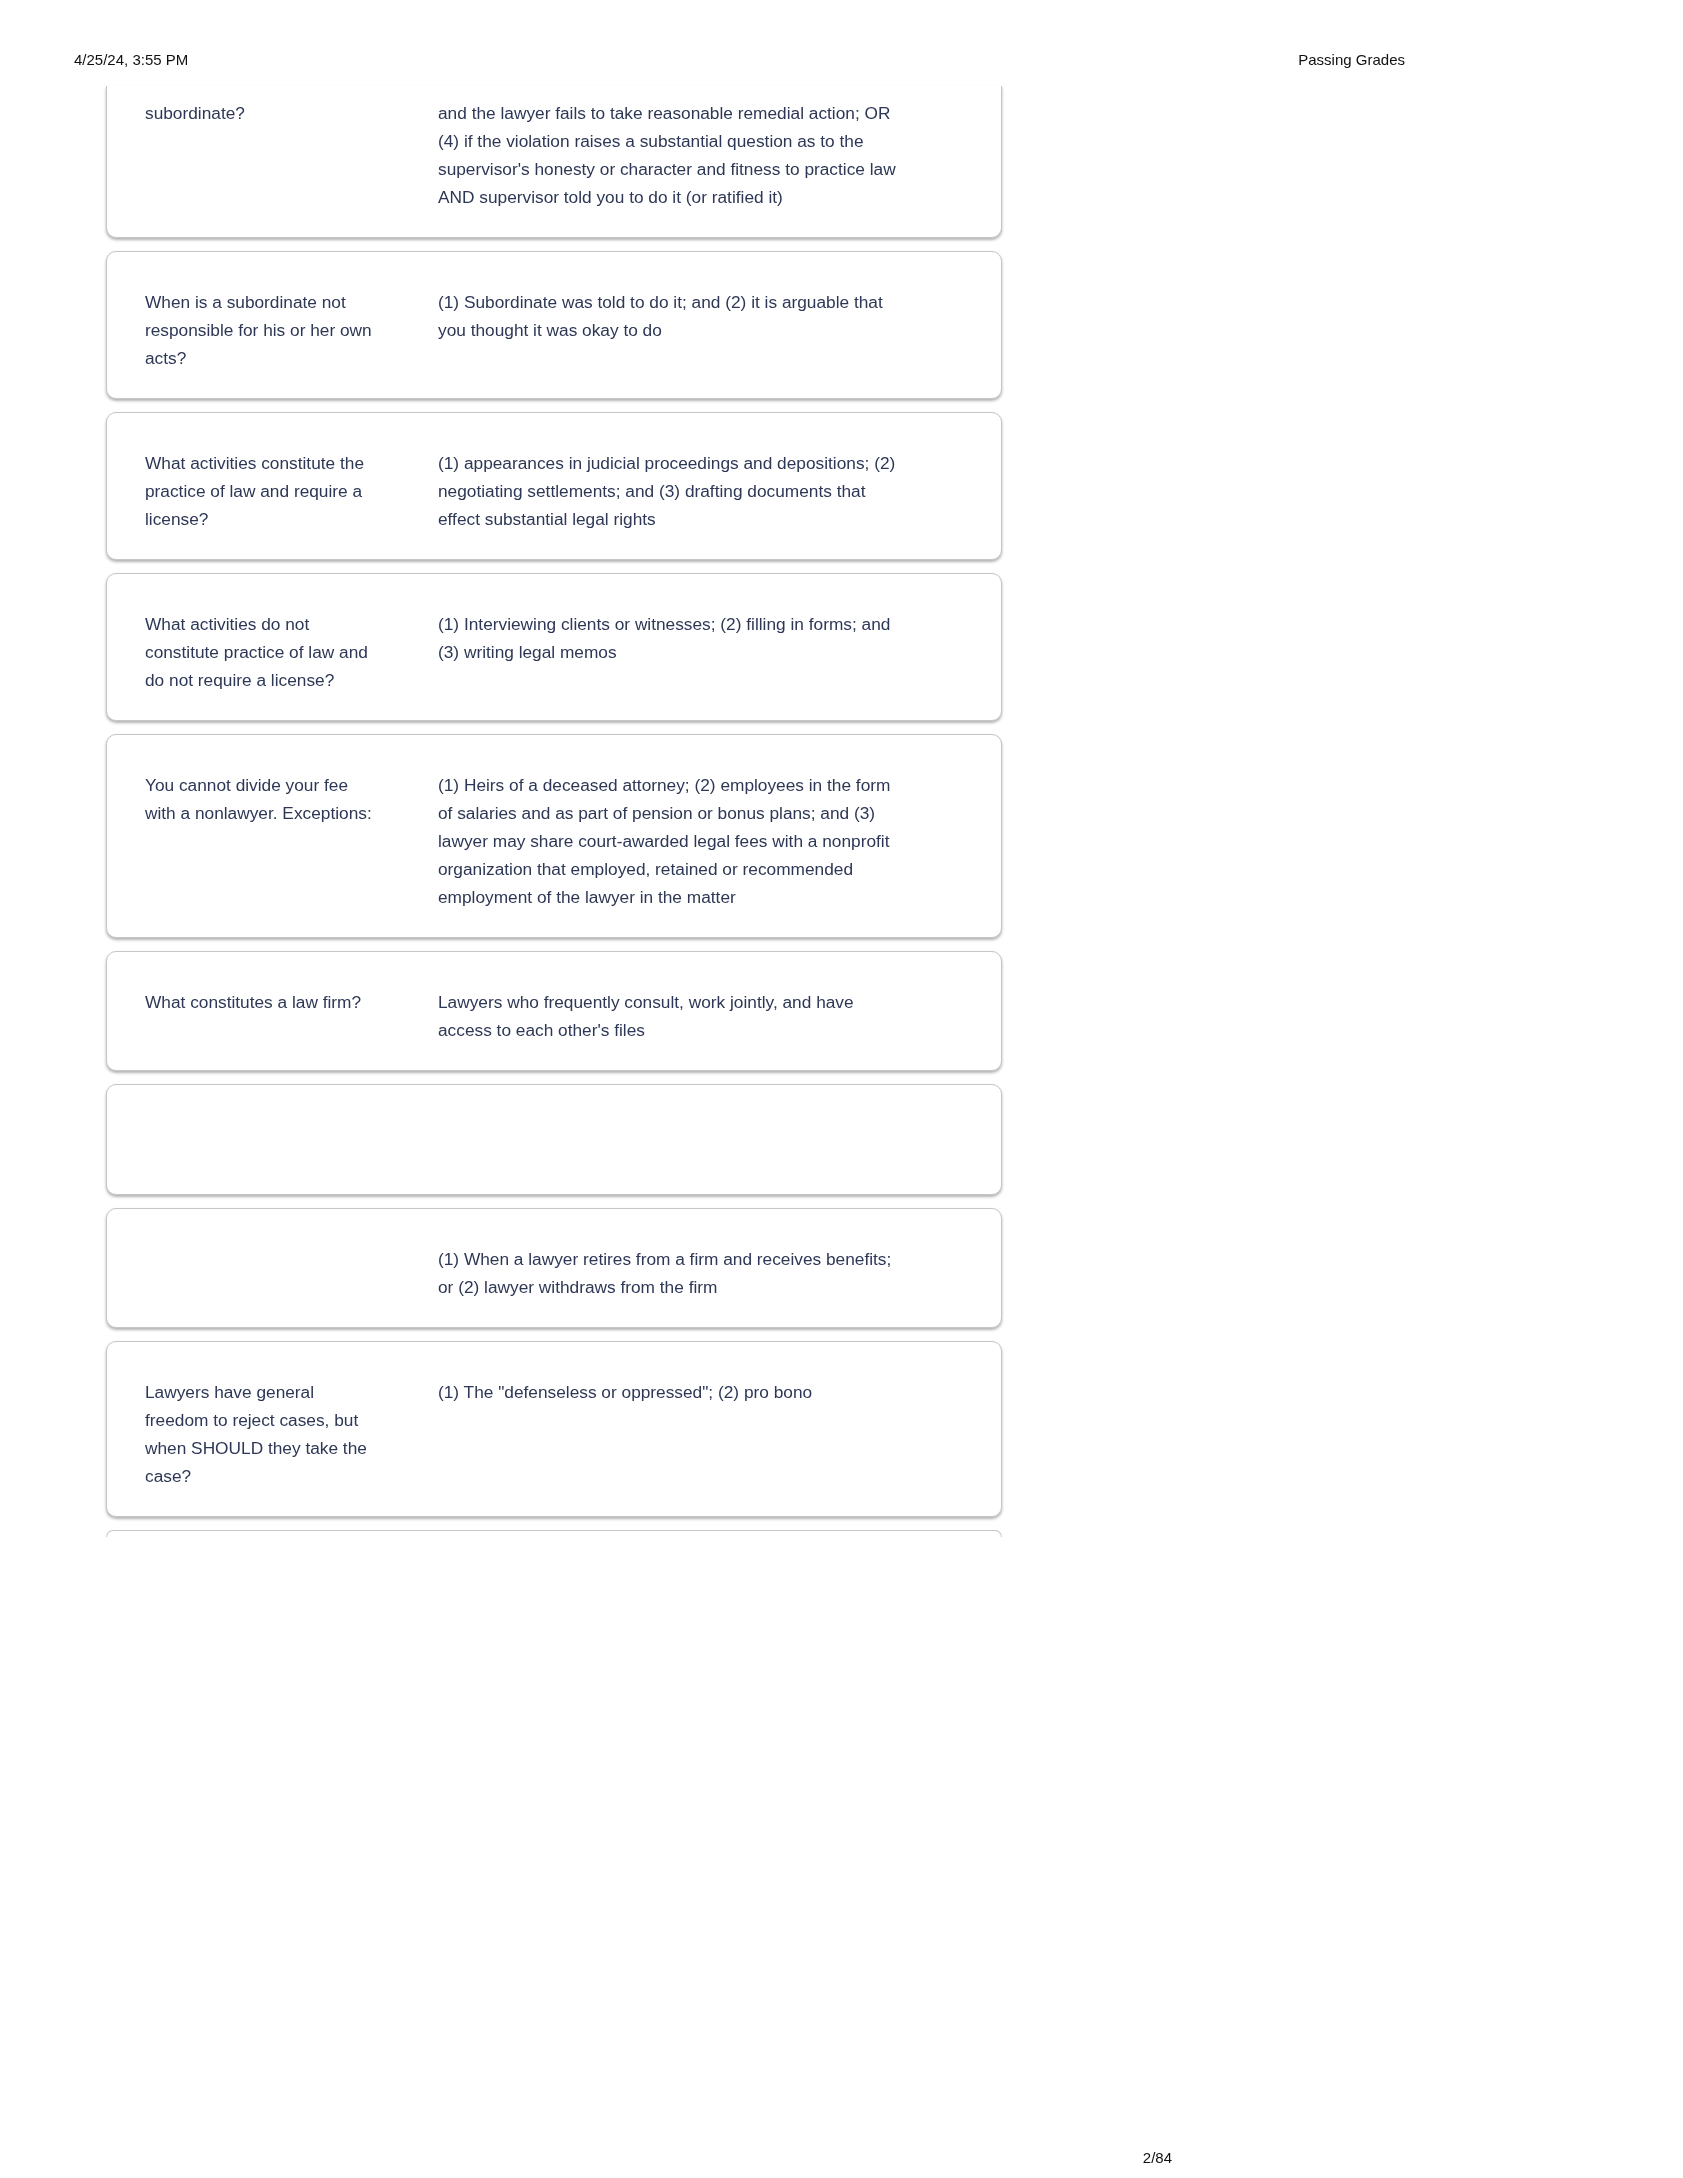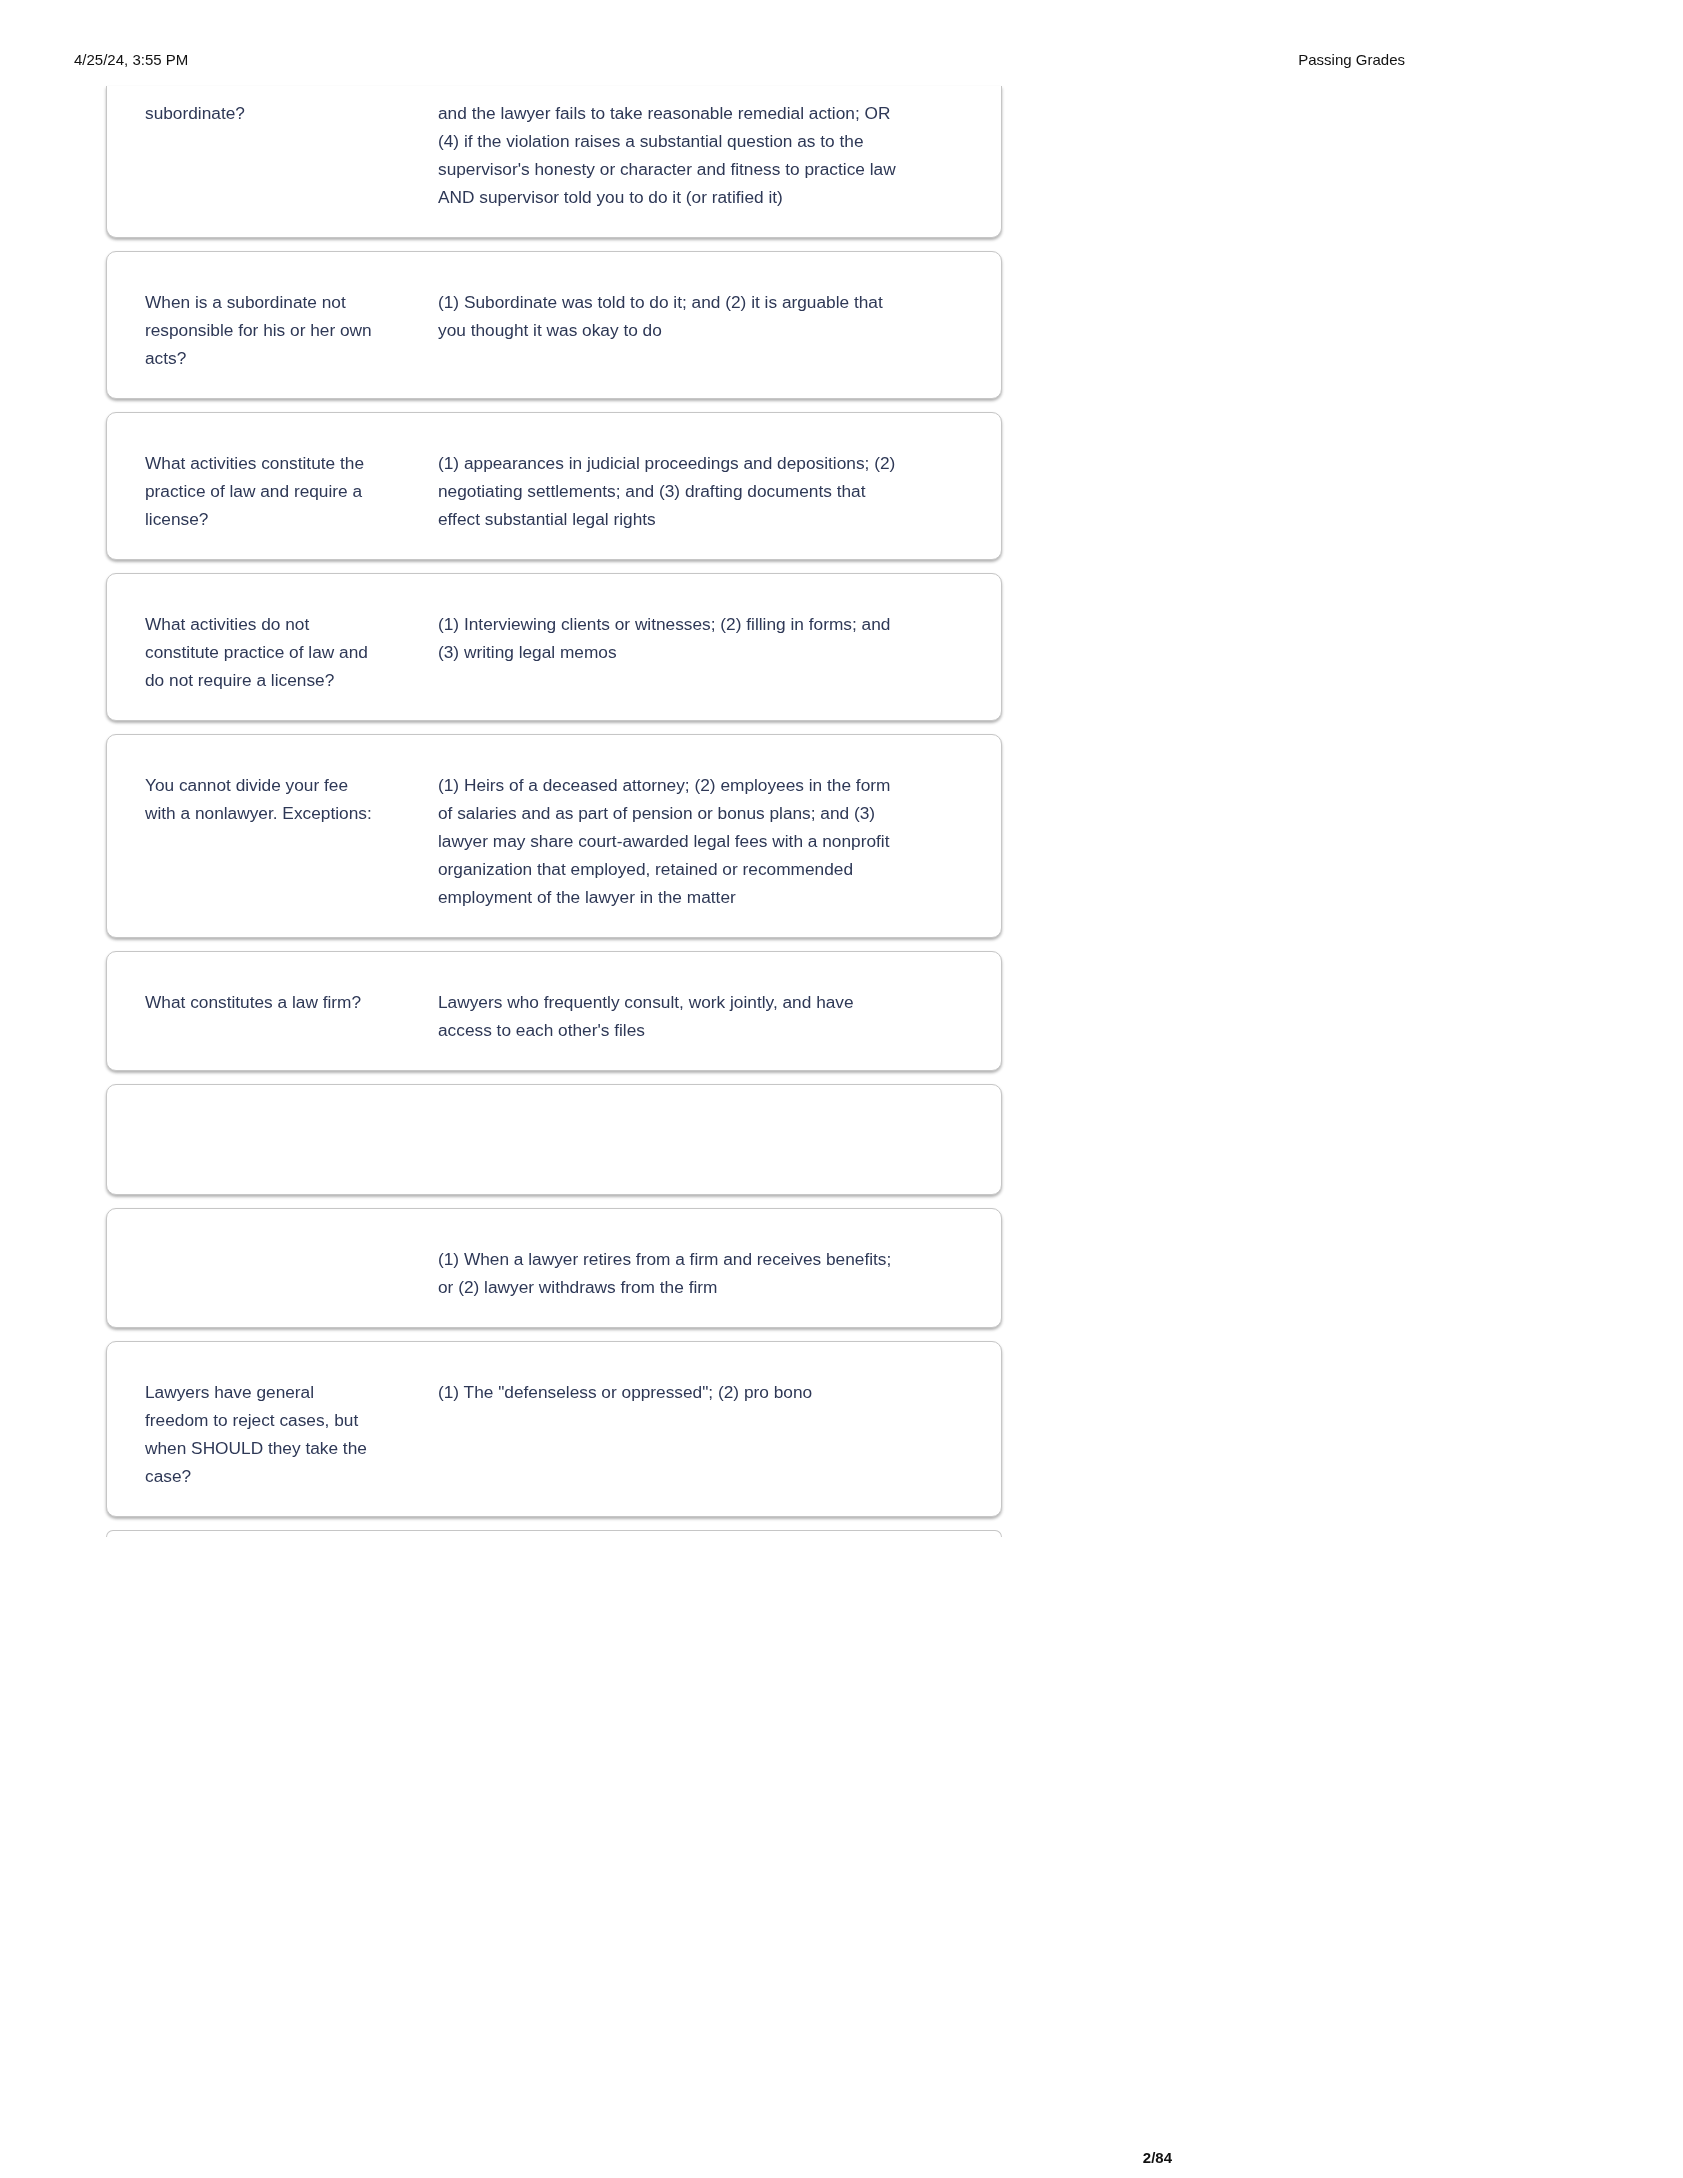--- a/index.html
+++ b/index.html
@@ -82,21 +82,20 @@
   }
 
   .footer-page {
     position: absolute;
     top: 2125px;
     left: 74px;
     width: 1074px;
     text-align: right;
     font-size: 15px;
     color: #111111;
-    font-weight: bold;
   }
 </style>
 </head>
 <body>
 
 <div class="page">
 
   <div class="header-date">4/25/24, 3:55 PM</div>
 
   <div class="header-title">Passing Grades</div>

